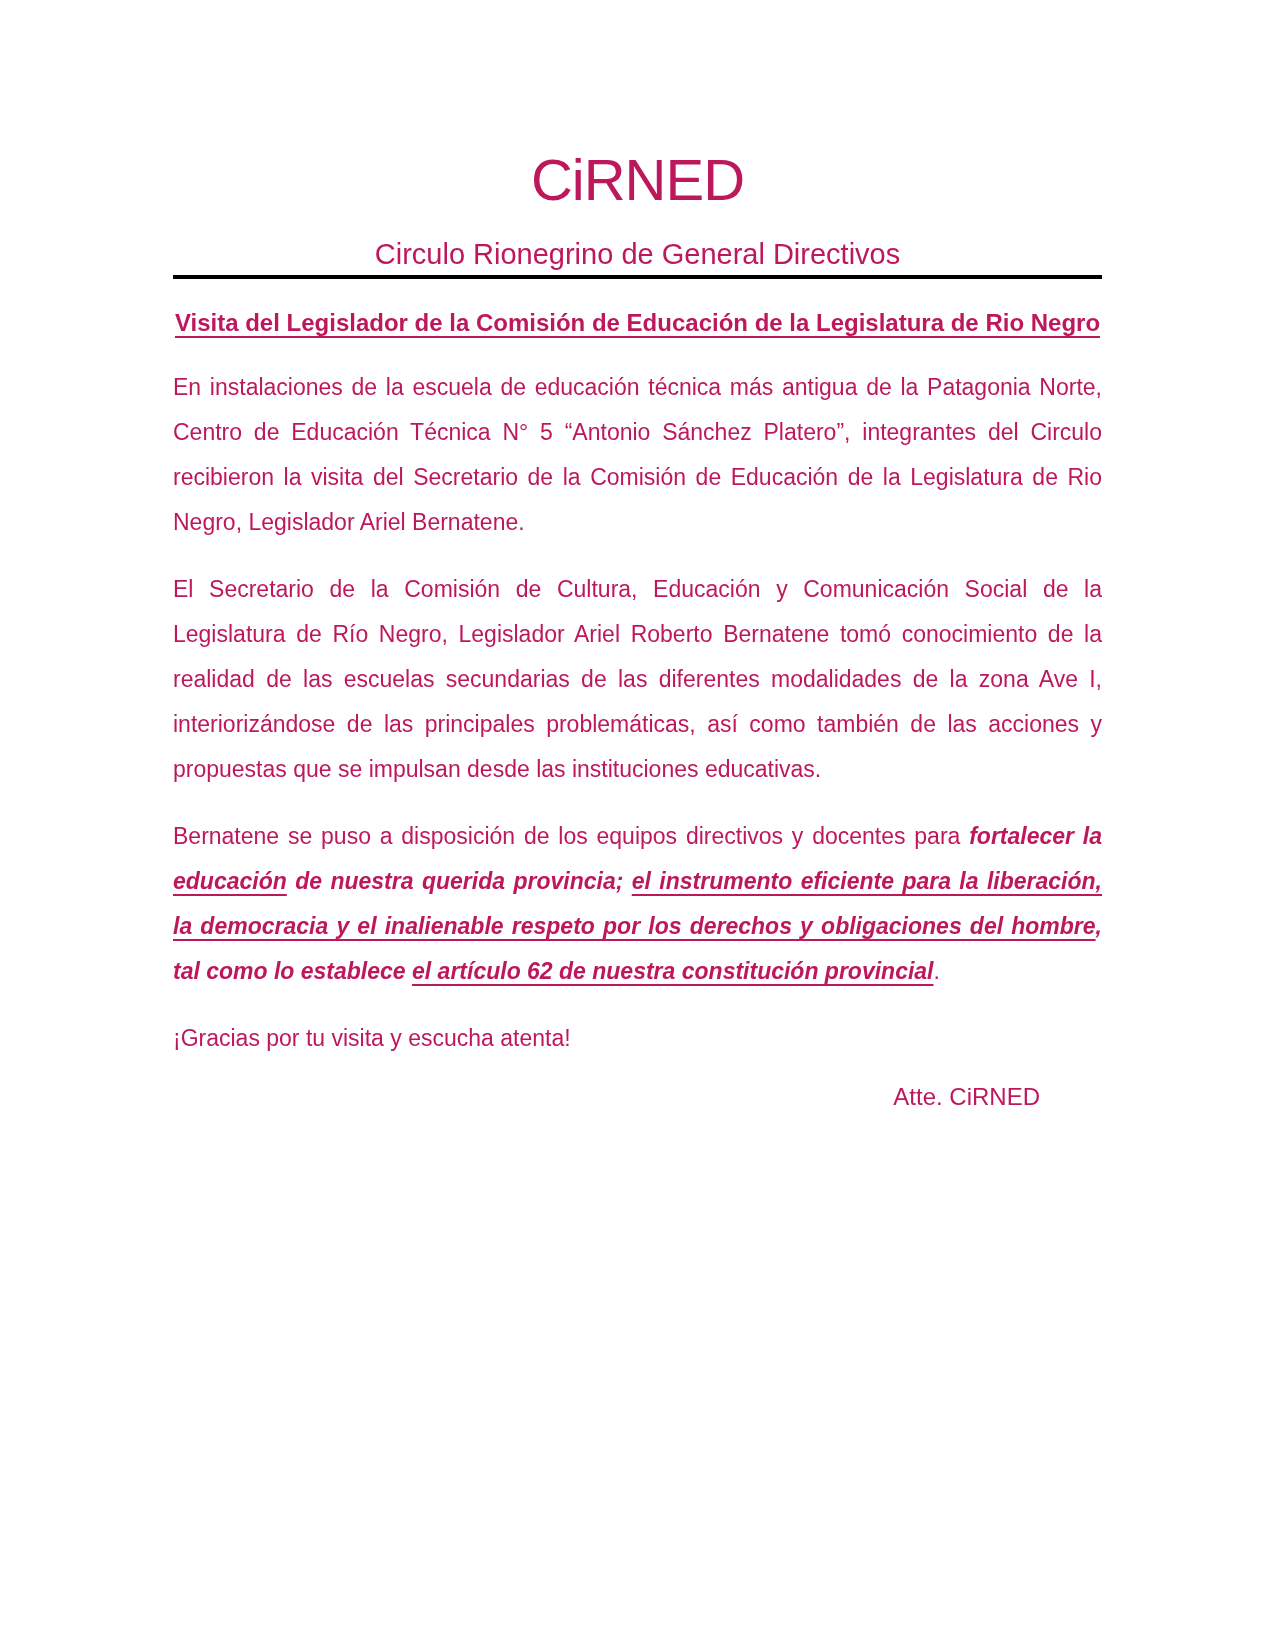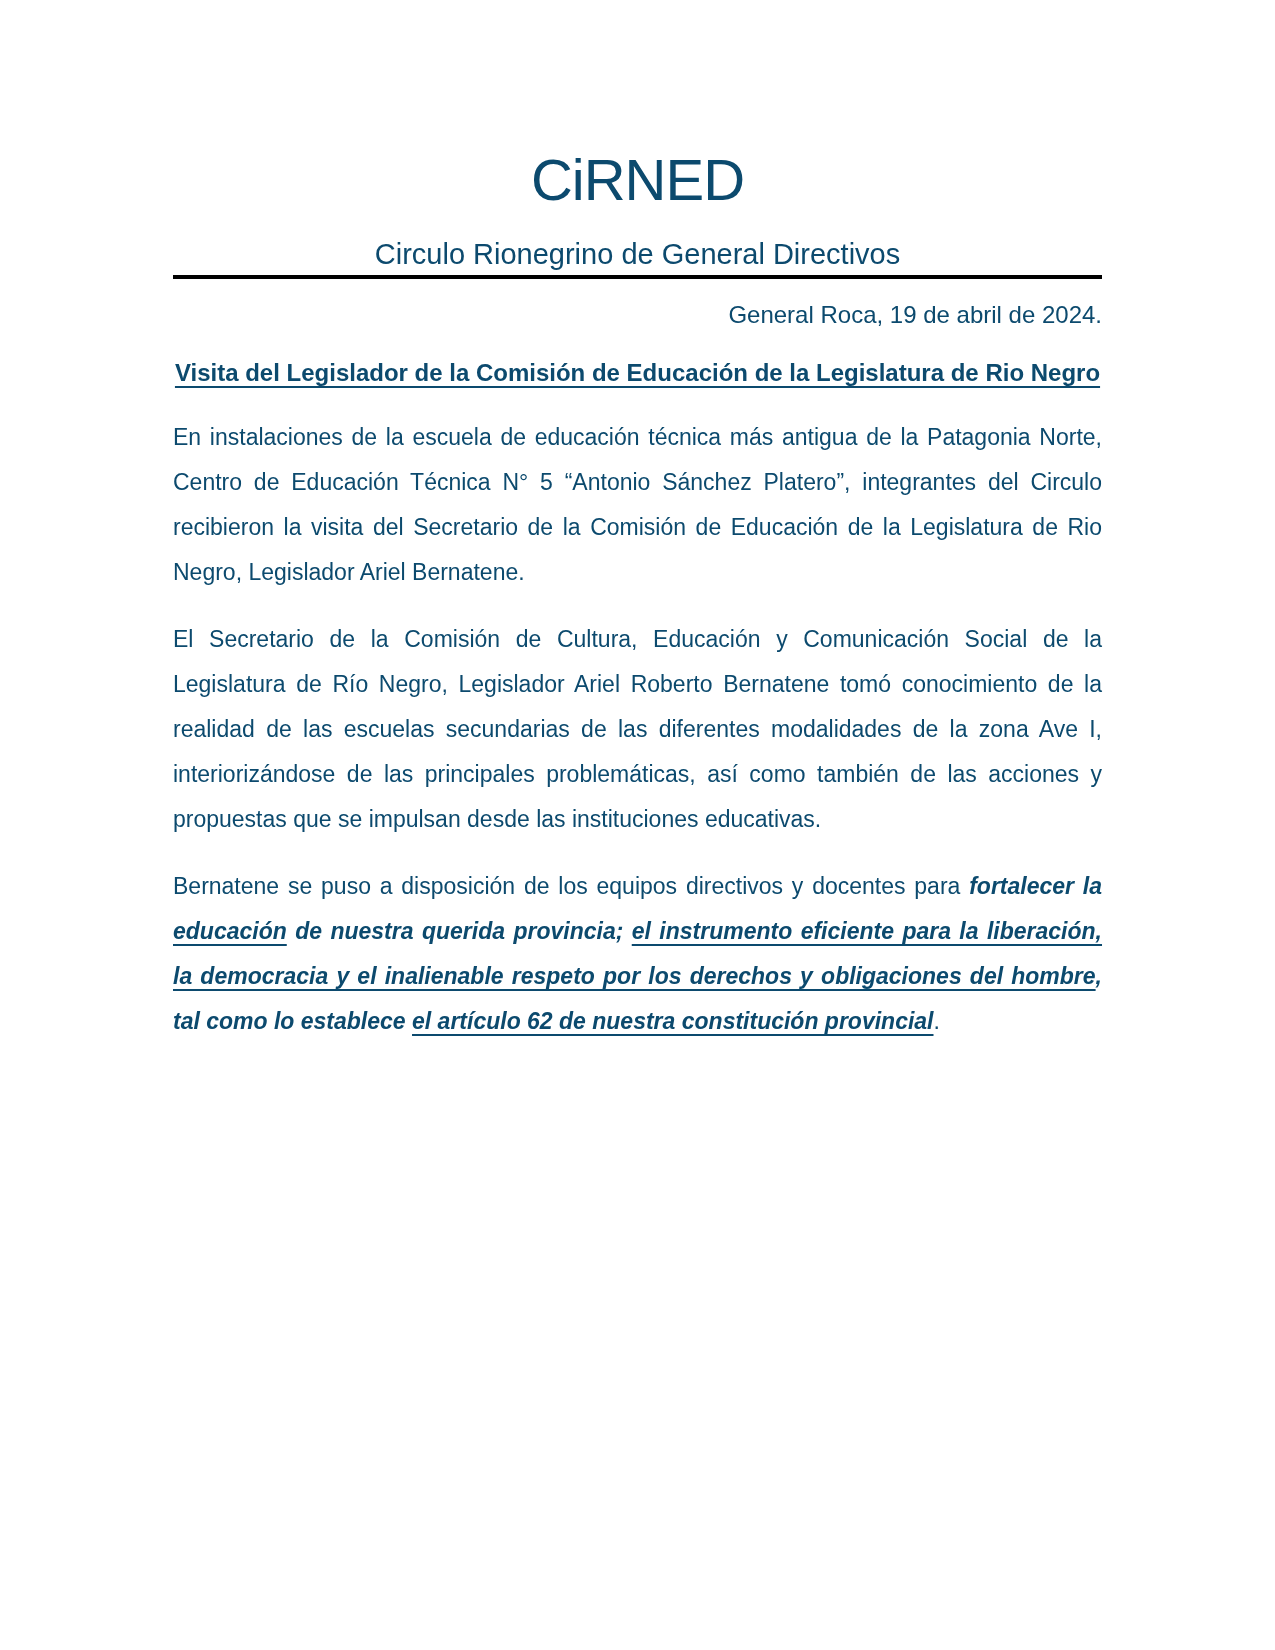--- a/index.html
+++ b/index.html
@@ -7,21 +7,21 @@
     padding: 0;
     background: #ffffff;
   }
   .page {
     position: relative;
     width: 1275px;
     height: 1650px;
     box-sizing: border-box;
     padding: 0 173px;
     background: #ffffff;
-    color: #0c4a6e;
+    color: #be185d;
     font-family: "Liberation Sans", sans-serif;
     overflow: hidden;
   }
   .title {
     margin: 150px 0 0 0;
     font-size: 58px;
     line-height: 1.05;
     font-weight: 400;
     letter-spacing: -1px;
     text-align: center;
@@ -82,24 +82,25 @@
 <body>
 
 <div class="page">
 
   <h1 class="title">CiRNED</h1>
 
   <div class="subtitle">Circulo Rionegrino de General Directivos</div>
 
   <div class="rule"></div>
 
-  <div class="date-line">General Roca, 19 de abril de 2024.</div>
 
   <div class="doc-heading">Visita del Legislador de la Comisión de Educación de la Legislatura de Rio Negro</div>
 
   <div class="body-block" id="paragraphs">
       <p class="para"><span class="">En instalaciones de la escuela de educación técnica más antigua de la Patagonia Norte, Centro de Educación Técnica N° 5 “Antonio Sánchez Platero”, integrantes del Circulo recibieron la visita del Secretario de la Comisión de Educación de la Legislatura de Rio Negro, Legislador Ariel Bernatene.</span></p>
       <p class="para"><span class="">El Secretario de la Comisión de Cultura, Educación y Comunicación Social de la Legislatura de Río Negro, Legislador Ariel Roberto Bernatene tomó conocimiento de la realidad de las escuelas secundarias de las diferentes modalidades de la zona Ave I, interiorizándose de las principales problemáticas, así como también de las acciones y propuestas que se impulsan desde las instituciones educativas.</span></p>
       <p class="para"><span class="">Bernatene se puso a disposición de los equipos directivos y docentes para </span><span class="run-b run-i">fortalecer la </span><span class="run-b run-i run-u">educación</span><span class="run-b run-i"> de nuestra querida provincia; </span><span class="run-b run-i run-u">el instrumento eficiente para la liberación, la democracia y el inalienable respeto por los derechos y obligaciones del hombre</span><span class="run-b run-i">, tal como lo establece </span><span class="run-b run-i run-u">el artículo 62 de nuestra constitución provincial</span><span class="">.</span></p>
+      <p class="para align-left"><span class="">¡Gracias por tu visita y escucha atenta!</span></p>
     </div>
 
+  <div class="signature">Atte. CiRNED</div>
 
 </div>
 
 </body></html>

